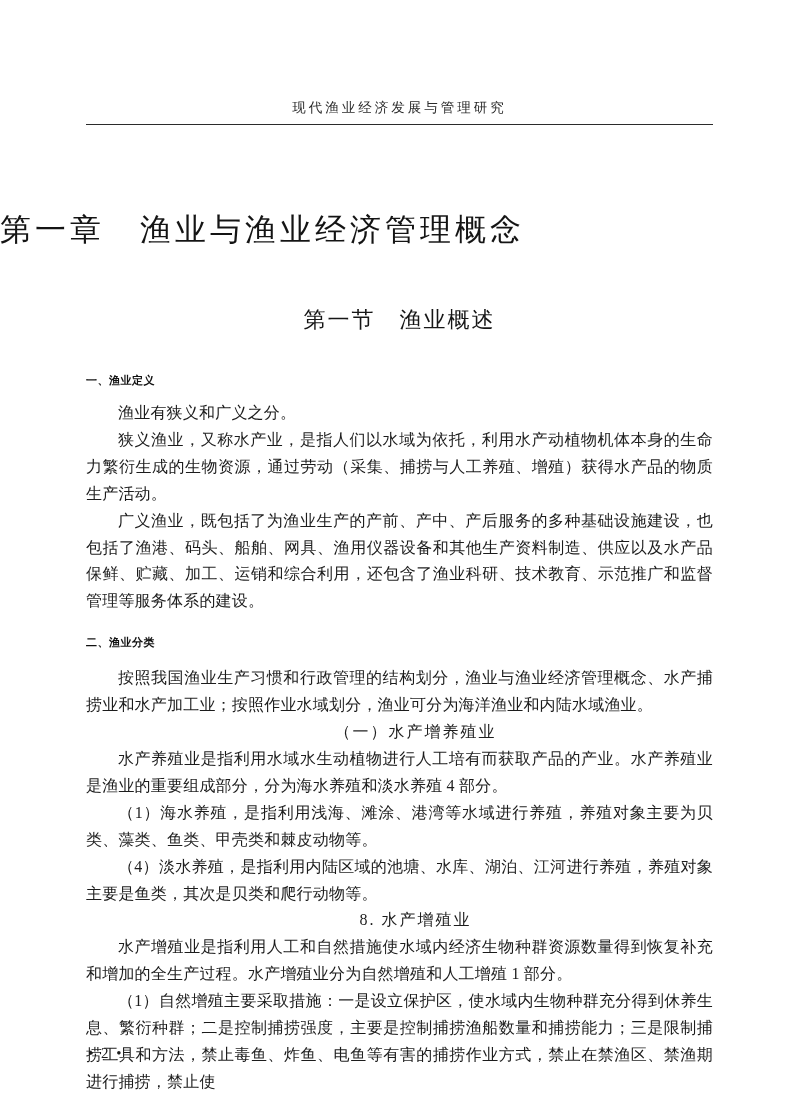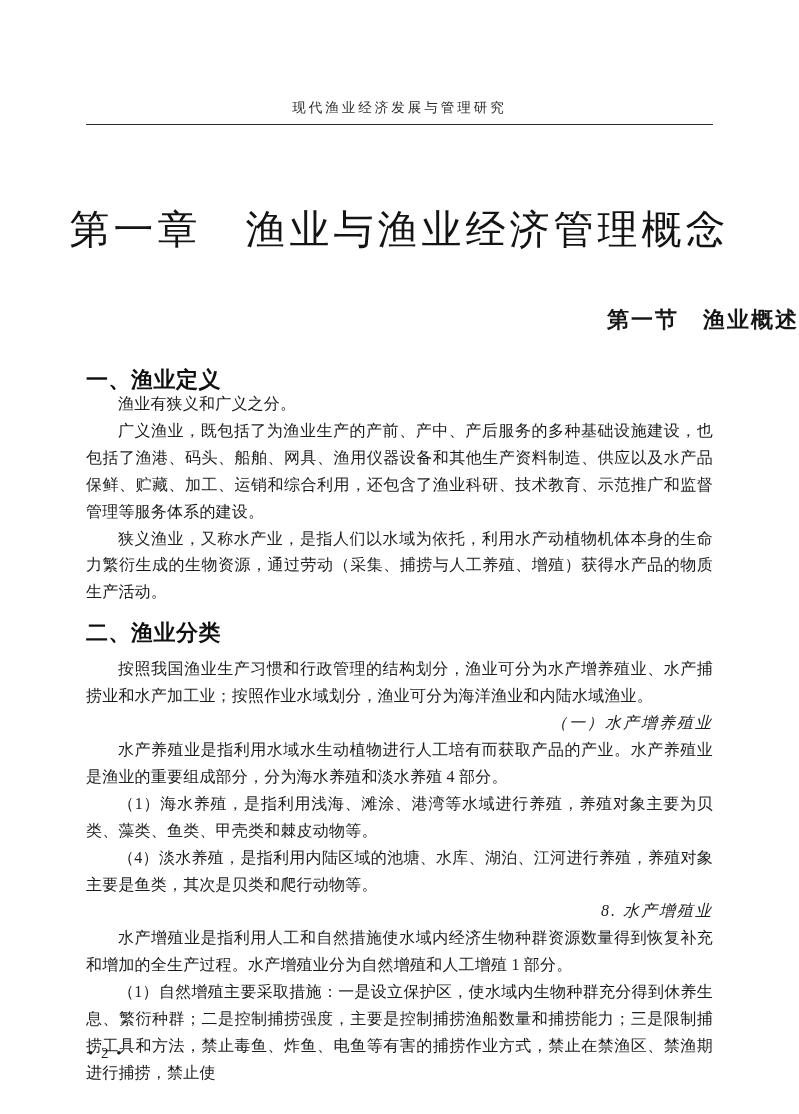--- a/index.html
+++ b/index.html
@@ -29,67 +29,67 @@
     color: #2a2a2a;
   }
   .header-rule {
     border: none;
     border-top: 1.6px solid #2b2b2b;
     width: 627px;
     margin: 9px auto 0 auto;
   }
   .chapter-title {
     margin: 84px 0 0 0;
-    text-align: center;
-    font-size: 40px;
+    text-align: left;
+    font-size: 31px;
     font-weight: normal;
     letter-spacing: 4px;
     line-height: 42px;
     color: #141414;
   }
   .section-title {
     margin: 54px 0 0 0;
-    text-align: right;
+    text-align: center;
     font-size: 22px;
-    font-weight: bold;
+    font-weight: normal;
     letter-spacing: 2px;
     line-height: 30px;
     color: #161616;
   }
   .sec-heading {
     margin: 34px 0 0 0;
-    font-size: 22px;
+    font-size: 11px;
     font-weight: bold;
     font-family: "Liberation Sans", sans-serif;
     letter-spacing: 0.5px;
     line-height: 22px;
     color: #111111;
   }
   .sec-heading.second {
     margin-top: 16px;
     font-family: Liberation Serif, serif;
   }
   .body-text {
+    margin-top: 9px;
   }
   .body-text.after-heading {
     margin-top: 12px;
   }
   .body-text p {
     margin: 0;
     font-size: 16px;
     line-height: 26.9px;
     letter-spacing: 0.2px;
     text-align: justify;
     text-indent: 2em;
     color: #1c1c1c;
   }
   .body-text p.kai {
     letter-spacing: 2px;
-    text-align: right;
-    font-style: italic;
+    text-align: center;
   }
   .page-number {
     position: absolute;
     left: 88px;
     bottom: 52px;
     font-size: 15px;
     letter-spacing: 2px;
     color: #1c1c1c;
   }
 </style>
@@ -105,28 +105,28 @@
   <h1 class="chapter-title">第一章　渔业与渔业经济管理概念</h1>
 
   <h2 class="section-title">第一节　渔业概述</h2>
 
   <div class="content">
 
     <h3 class="sec-heading">一、渔业定义</h3>
 
     <div class="body-text">
       <p>渔业有狭义和广义之分。</p>
+      <p>狭义渔业，又称水产业，是指人们以水域为依托，利用水产动植物机体本身的生命力繁衍生成的生物资源，通过劳动（采集、捕捞与人工养殖、增殖）获得水产品的物质生产活动。</p>
       <p>广义渔业，既包括了为渔业生产的产前、产中、产后服务的多种基础设施建设，也包括了渔港、码头、船舶、网具、渔用仪器设备和其他生产资料制造、供应以及水产品保鲜、贮藏、加工、运销和综合利用，还包含了渔业科研、技术教育、示范推广和监督管理等服务体系的建设。</p>
-      <p>狭义渔业，又称水产业，是指人们以水域为依托，利用水产动植物机体本身的生命力繁衍生成的生物资源，通过劳动（采集、捕捞与人工养殖、增殖）获得水产品的物质生产活动。</p>
     </div>
 
     <h3 class="sec-heading second">二、渔业分类</h3>
 
     <div class="body-text after-heading">
-      <p>按照我国渔业生产习惯和行政管理的结构划分，渔业可分为水产增养殖业、水产捕捞业和水产加工业；按照作业水域划分，渔业可分为海洋渔业和内陆水域渔业。</p>
+      <p>按照我国渔业生产习惯和行政管理的结构划分，渔业与渔业经济管理概念、水产捕捞业和水产加工业；按照作业水域划分，渔业可分为海洋渔业和内陆水域渔业。</p>
       <p class="kai">（一）水产增养殖业</p>
       <p>水产养殖业是指利用水域水生动植物进行人工培有而获取产品的产业。水产养殖业是渔业的重要组成部分，分为海水养殖和淡水养殖 4 部分。</p>
       <p>（1）海水养殖，是指利用浅海、滩涂、港湾等水域进行养殖，养殖对象主要为贝类、藻类、鱼类、甲壳类和棘皮动物等。</p>
       <p>（4）淡水养殖，是指利用内陆区域的池塘、水库、湖泊、江河进行养殖，养殖对象主要是鱼类，其次是贝类和爬行动物等。</p>
       <p class="kai">8. 水产增殖业</p>
       <p>水产增殖业是指利用人工和自然措施使水域内经济生物种群资源数量得到恢复补充和增加的全生产过程。水产增殖业分为自然增殖和人工增殖 1 部分。</p>
       <p>（1）自然增殖主要采取措施：一是设立保护区，使水域内生物种群充分得到休养生息、繁衍种群；二是控制捕捞强度，主要是控制捕捞渔船数量和捕捞能力；三是限制捕捞工具和方法，禁止毒鱼、炸鱼、电鱼等有害的捕捞作业方式，禁止在禁渔区、禁渔期进行捕捞，禁止使</p>
     </div>
 
   </div>

